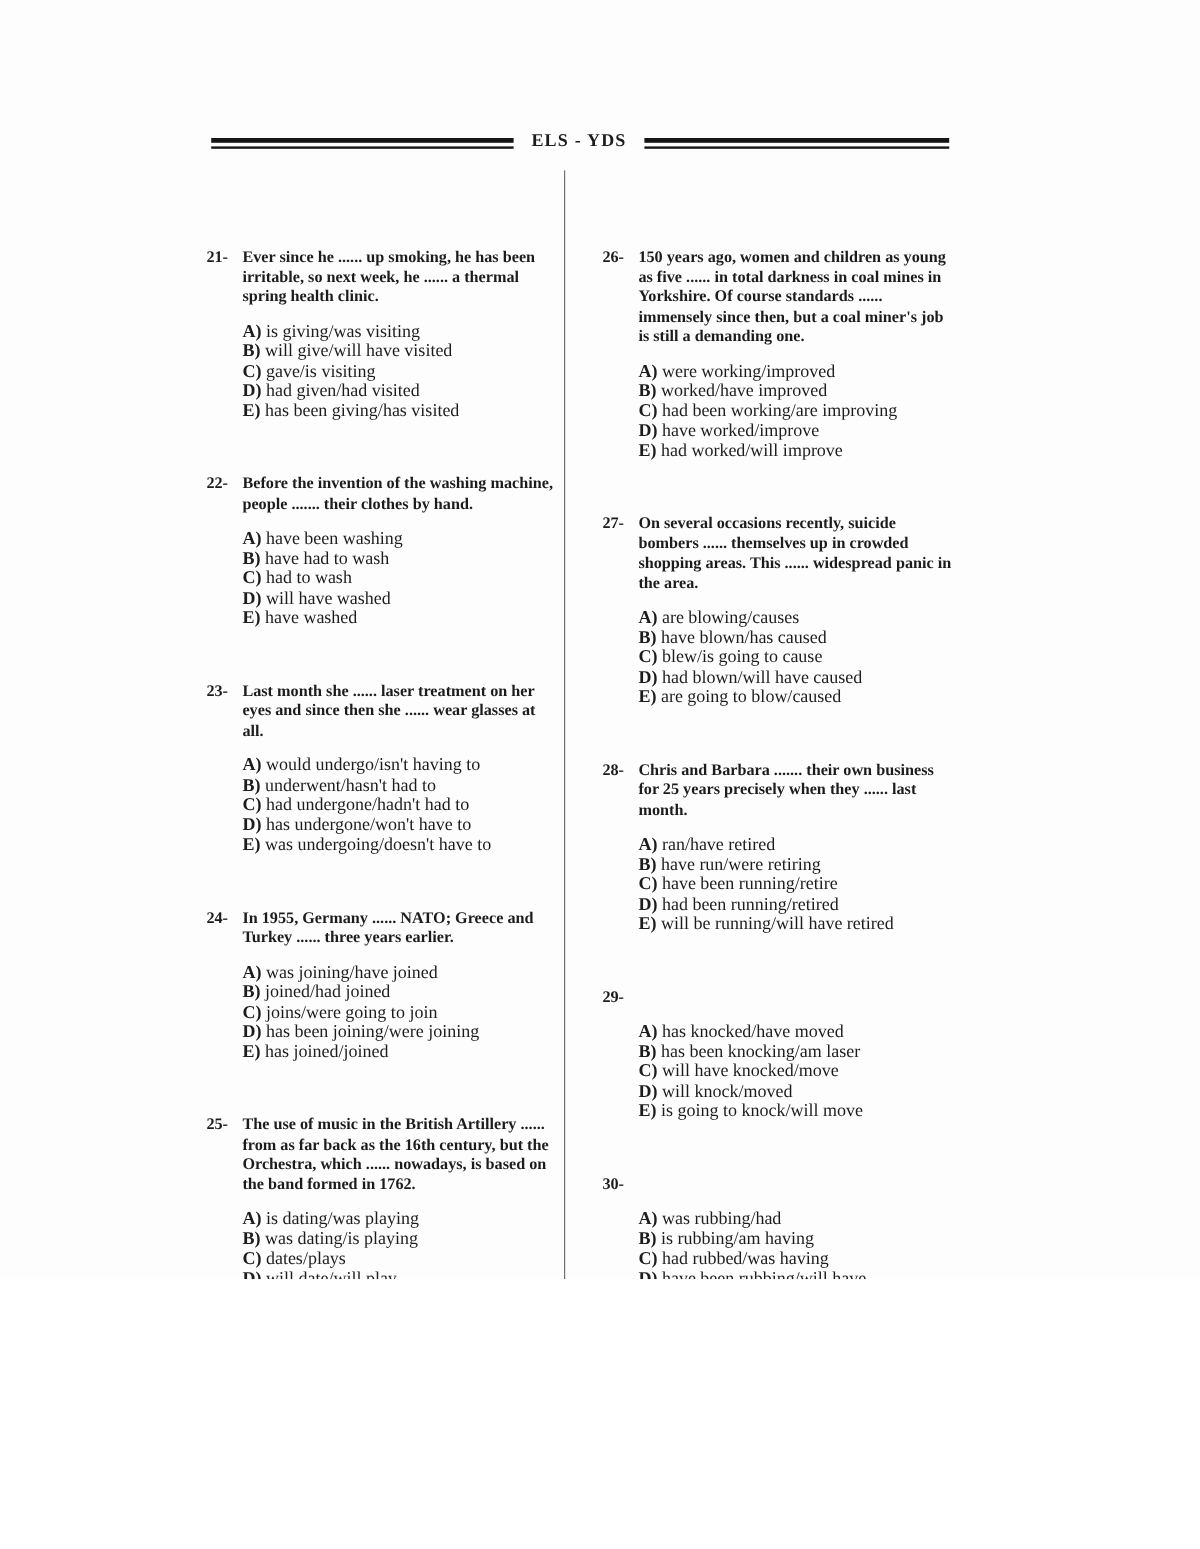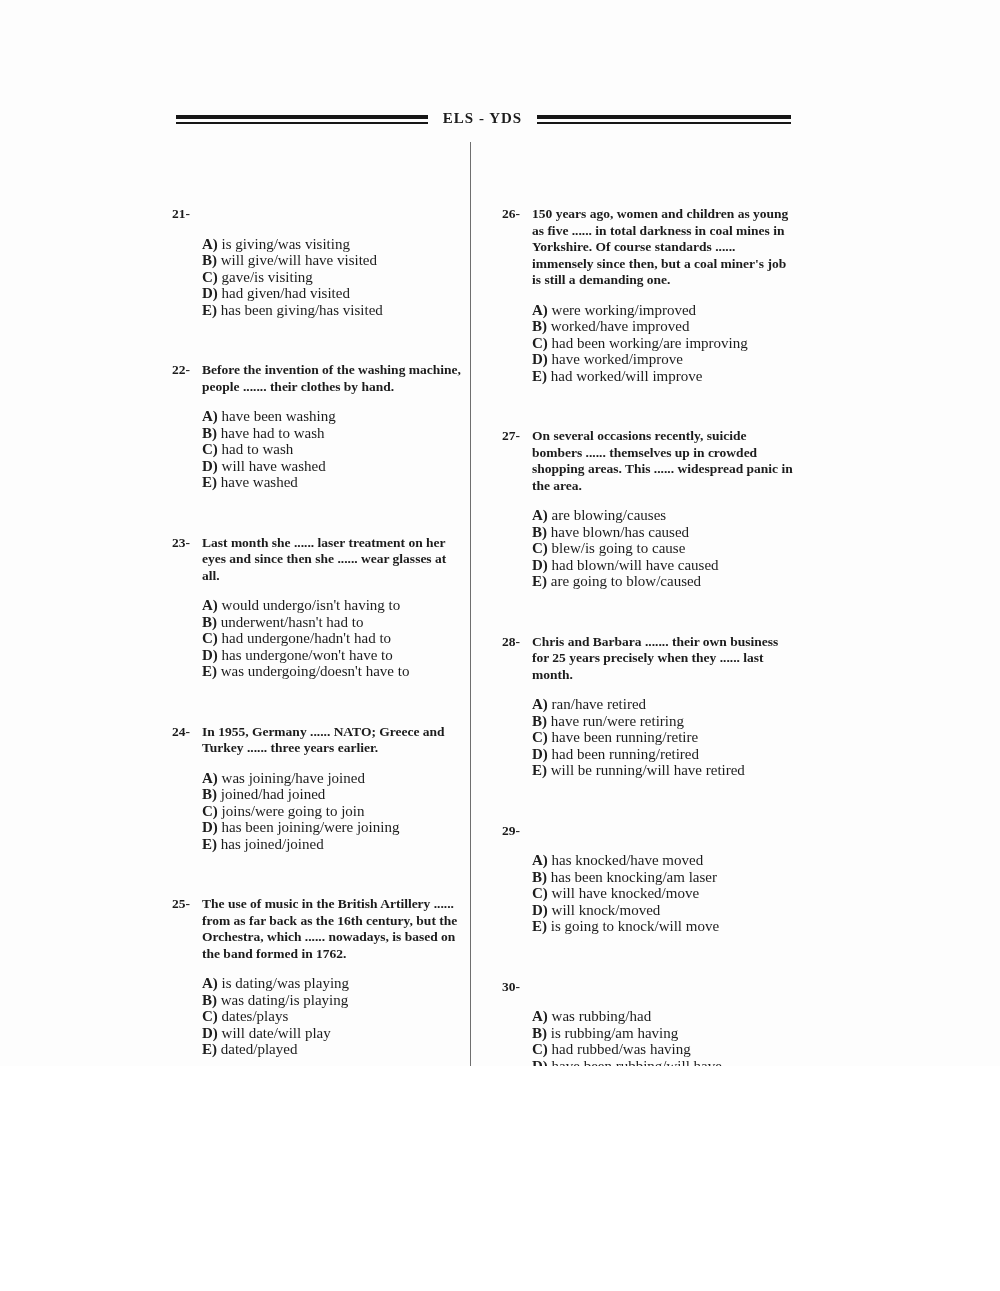--- a/index.html
+++ b/index.html
@@ -59,20 +59,21 @@
   <div class="rule rule-left"></div>
   <div class="header-title">ELS - YDS</div>
   <div class="rule rule-right"></div>
 
   <div class="divider"></div>
 
   <div class="col col-left">
       <div class="question">
         <div class="q-head">
           <span class="q-num">21-</span>
+          <span class="q-text">Ever since he ...... up smoking, he has been irritable, so next week, he ...... a thermal spring health clinic.</span>
         </div>
         <div class="options">
           <div class="opt"><span class="opt-label">A) </span><span>is giving/was visiting</span></div>
           <div class="opt"><span class="opt-label">B) </span><span>will give/will have visited</span></div>
           <div class="opt"><span class="opt-label">C) </span><span>gave/is visiting</span></div>
           <div class="opt"><span class="opt-label">D) </span><span>had given/had visited</span></div>
           <div class="opt"><span class="opt-label">E) </span><span>has been giving/has visited</span></div>
         </div>
       </div>
       <div class="question">

